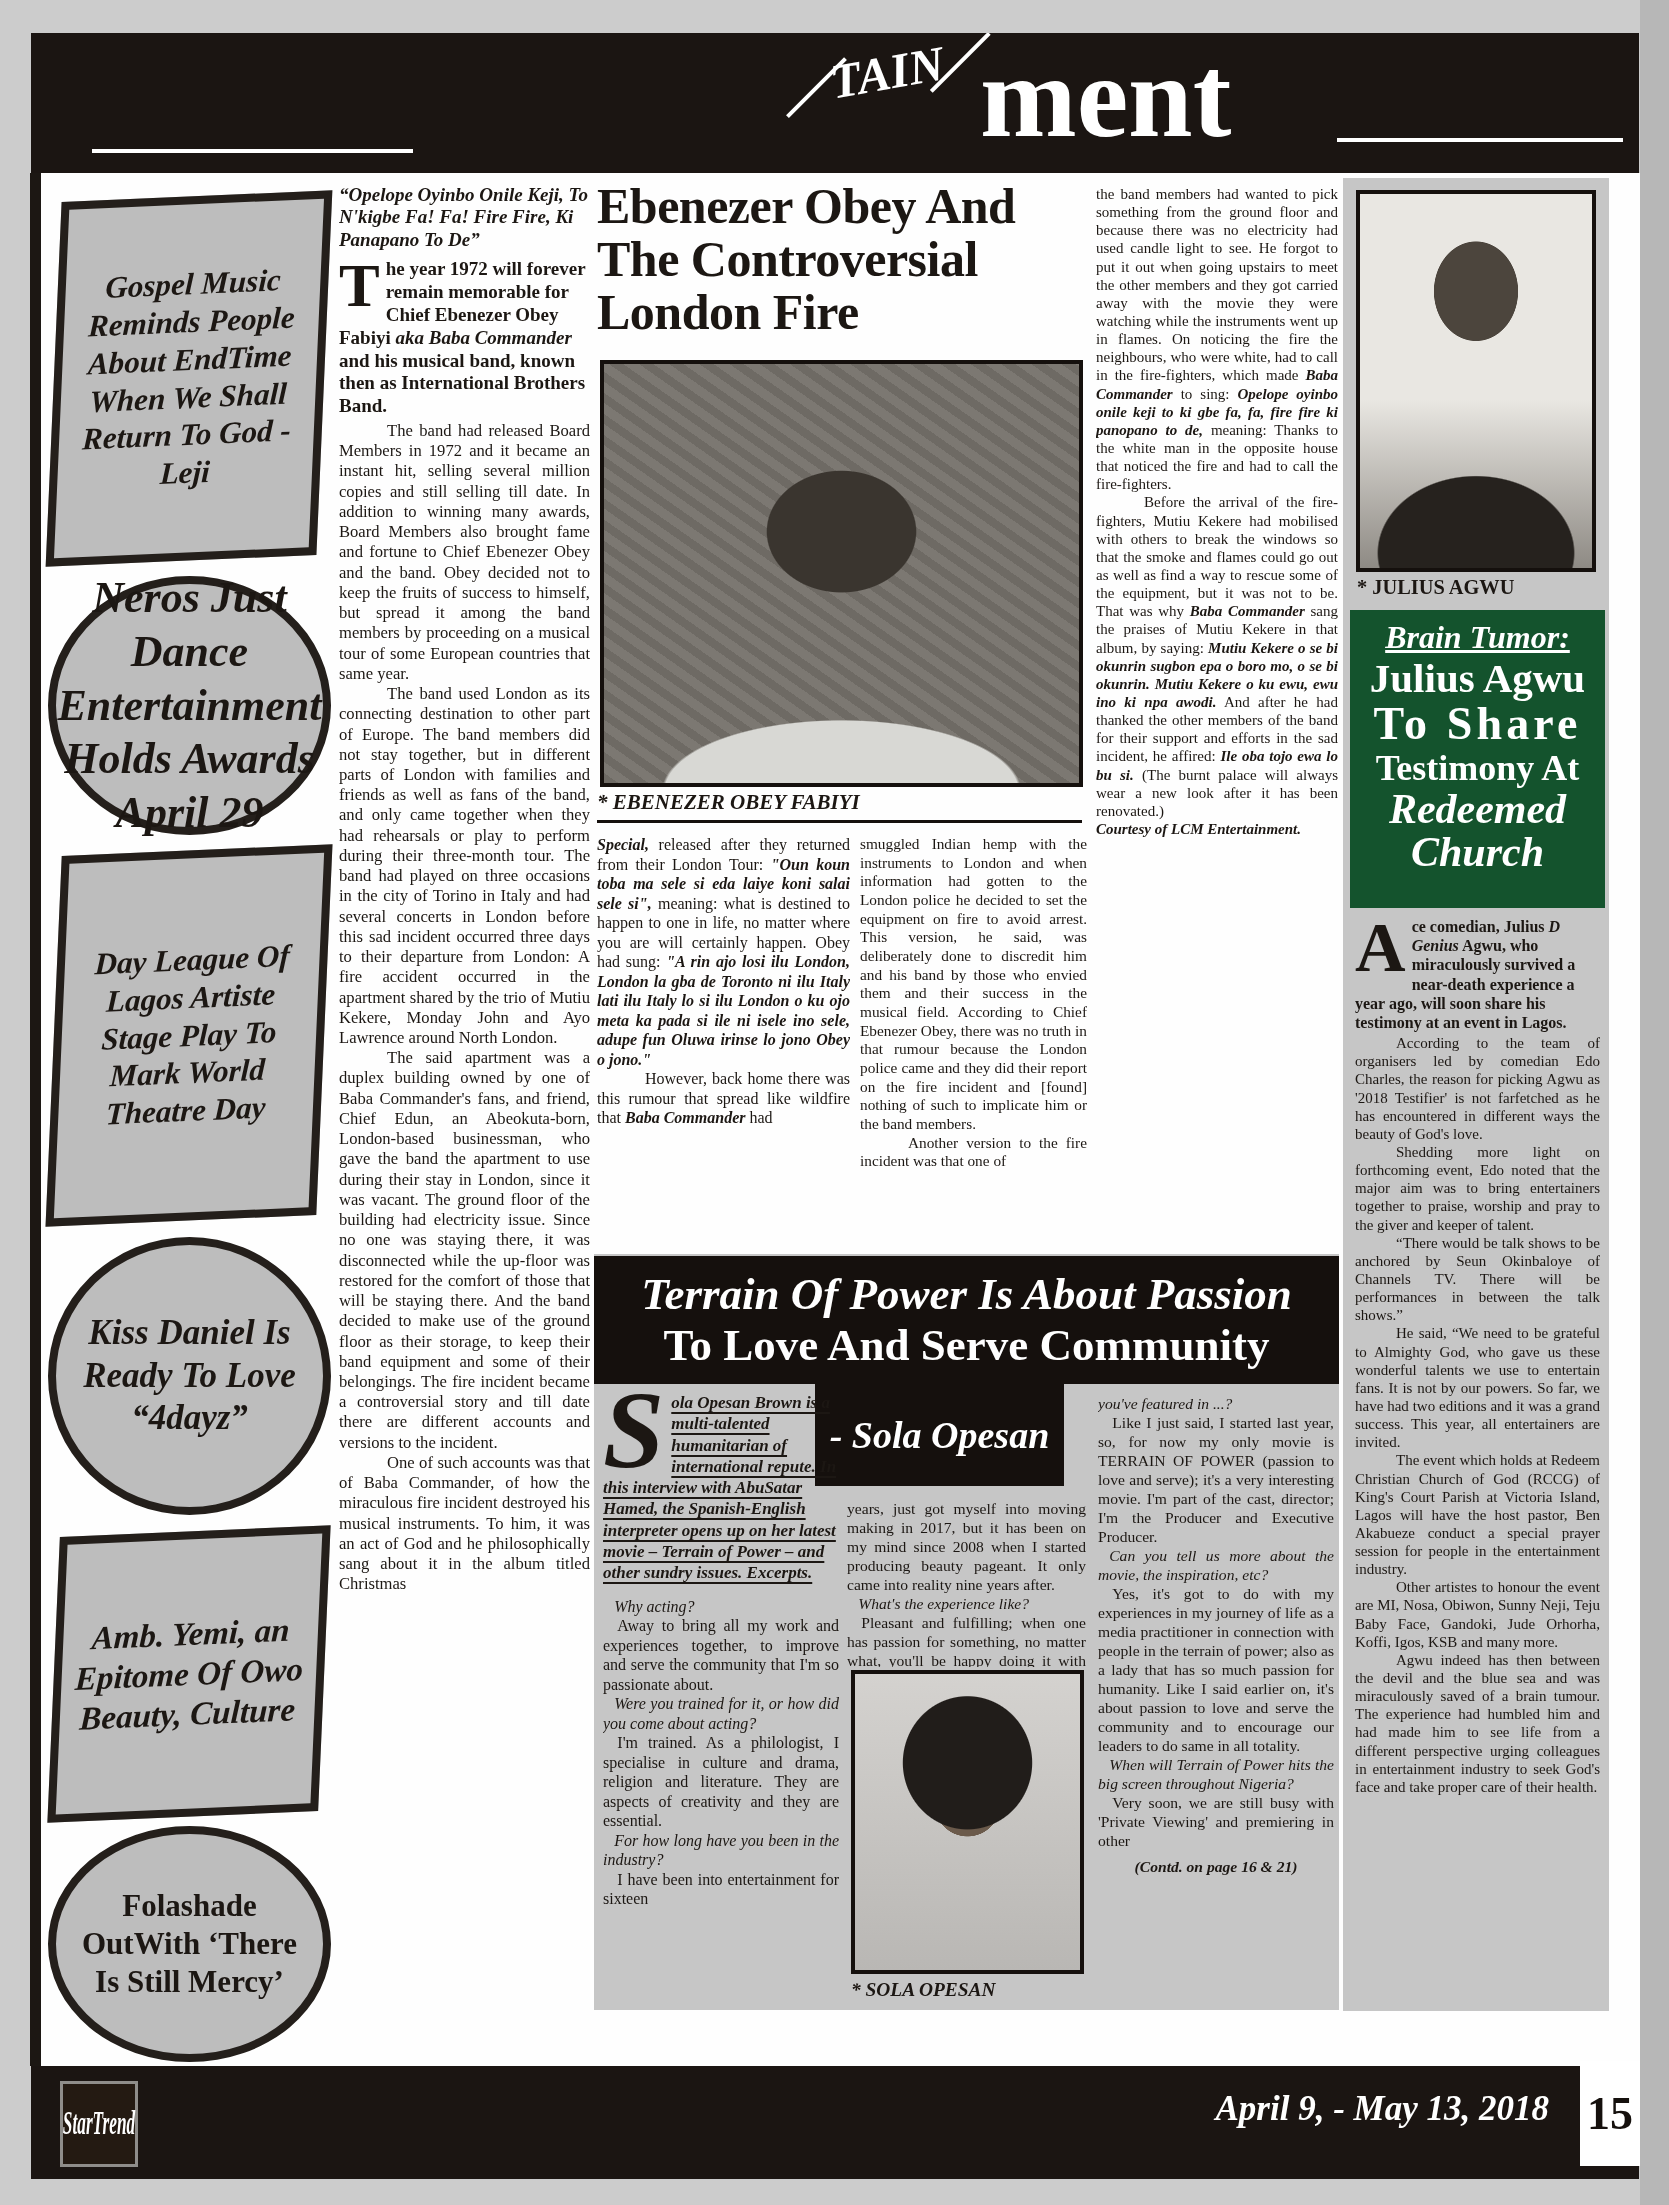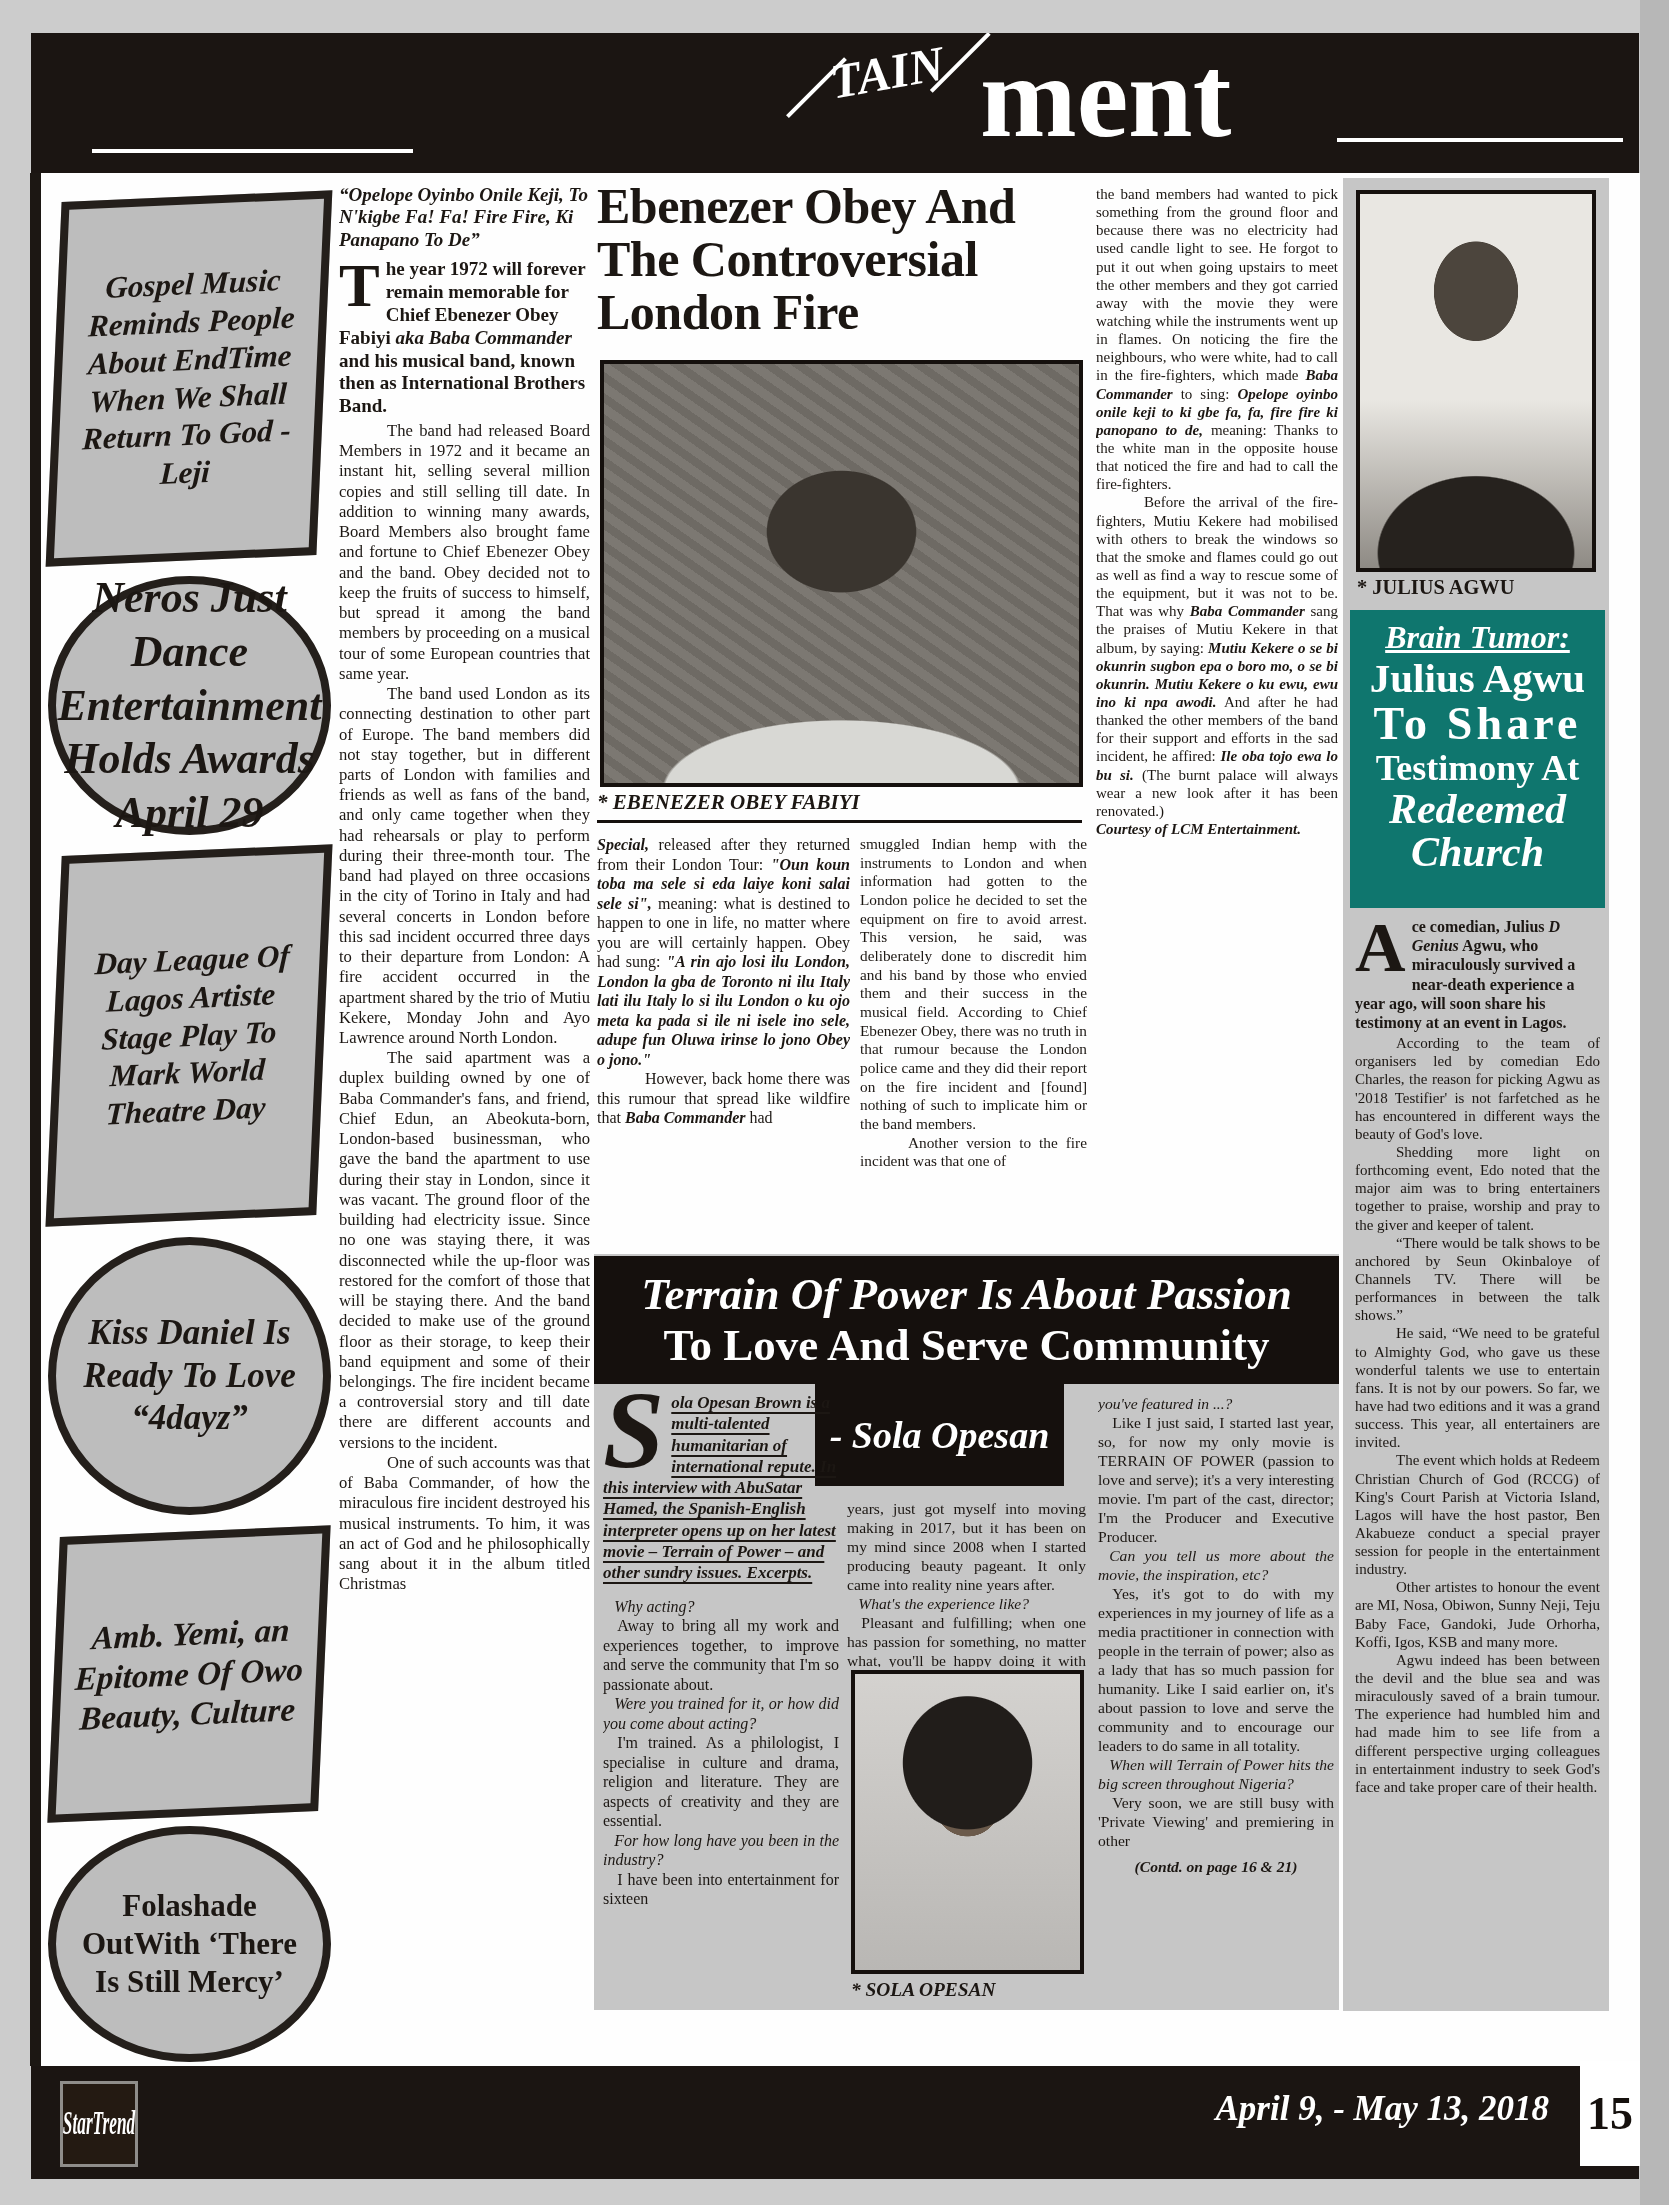--- a/index.html
+++ b/index.html
@@ -61,21 +61,21 @@
   #obey-col4{left:1096px;top:185px;width:242px;height:1074px;font-size:15px;line-height:1.21;}
 
   
   #julius-panel{left:1343px;top:178px;width:266px;height:1833px;background:#c6c6c6;}
   #julius-photo{left:1356px;top:190px;width:232px;height:374px;
     background:
       radial-gradient(ellipse 30% 22% at 50% 26%, #4c453d 60%, rgba(0,0,0,0) 61%),
       radial-gradient(ellipse 70% 34% at 50% 96%, #26221e 60%, rgba(0,0,0,0) 61%),
       linear-gradient(180deg,#e9e7e2 0 55%,#8e8a84 100%);}
   #julius-caption{left:1357px;top:576px;width:235px;font-size:20.4px;font-weight:bold;}
-  #julius-headbox{left:1350px;top:610px;width:255px;height:298px;background:#0f766e;color:#ffffff;
+  #julius-headbox{left:1350px;top:610px;width:255px;height:298px;background:#14532d;color:#ffffff;
     text-align:center;padding-top:9.2px;box-sizing:border-box;}
   #julius-headbox .hl1{font-size:32px;font-weight:bold;font-style:italic;text-decoration:underline;line-height:1.15;}
   #julius-headbox .hl2{font-size:41px;font-weight:bold;line-height:1.08;}
   #julius-headbox .hl3{font-size:46px;font-weight:bold;letter-spacing:4.1px;line-height:1.05;}
   #julius-headbox .hl4{font-size:36px;font-weight:bold;line-height:1.1;}
   #julius-headbox .hl5{font-size:42px;font-weight:bold;font-style:italic;line-height:1.02;}
   #julius-body{left:1355px;top:917px;width:245px;height:1089px;font-size:15px;line-height:1.21;}
   #julius-intro{font-weight:bold;text-align:left;margin-bottom:2px;font-size:16px;line-height:1.2;}
   #julius-body .ind{text-indent:41px;}
 
@@ -189,21 +189,21 @@
   <div class="hl5">Church</div>
 </div>
 <div class="flow" id="julius-body">
   <p id="julius-intro"><span class="dropcap" style="font-size:70px;">A</span><span>ce comedian, Julius </span><span class="bi">D Genius</span><span> Agwu, who miraculously survived a near-death experience a year ago, will soon share his testimony at an event in Lagos.</span></p>
   <p class="ind">According to the team of organisers led by comedian Edo Charles, the reason for picking Agwu as '2018 Testifier' is not farfetched as he has encountered in different ways the beauty of God's love.</p>
   <p class="ind">Shedding more light on forthcoming event, Edo noted that the major aim was to bring entertainers together to praise, worship and pray to the giver and keeper of talent.</p>
   <p class="ind">“There would be talk shows to be anchored by Seun Okinbaloye of Channels TV. There will be performances in between the talk shows.”</p>
   <p class="ind">He said, “We need to be grateful to Almighty God, who gave us these wonderful talents we use to entertain fans. It is not by our powers. So far, we have had two editions and it was a grand success. This year, all entertainers are invited.</p>
   <p class="ind">The event which holds at Redeem Christian Church of God (RCCG) of King's Court Parish at Victoria Island, Lagos will have the host pastor, Ben Akabueze conduct a special prayer session for people in the entertainment industry.</p>
   <p class="ind">Other artistes to honour the event are MI, Nosa, Obiwon, Sunny Neji, Teju Baby Face, Gandoki, Jude Orhorha, Koffi, Igos, KSB and many more.</p>
-  <p class="ind">Agwu indeed has been between the devil and the blue sea and was miraculously saved of a brain tumour. The experience had humbled him and had made him to see life from a different perspective urging colleagues in entertainment industry to seek God's face and take proper care of their health.</p>
+  <p class="ind">Agwu indeed has then between the devil and the blue sea and was miraculously saved of a brain tumour. The experience had humbled him and had made him to see life from a different perspective urging colleagues in entertainment industry to seek God's face and take proper care of their health.</p>
 </div>
 
 <div class="abs" id="terrain-panel"></div>
 <div class="abs" id="terrain-headbox">
   <div class="thl"><span class="it">Terrain Of Power Is About Passion</span></div>
   <div class="thl">To Love And Serve Community</div>
 </div>
 <div class="abs" id="terrain-tongue">
   <span id="terrain-byline">- Sola Opesan</span>
 </div>

